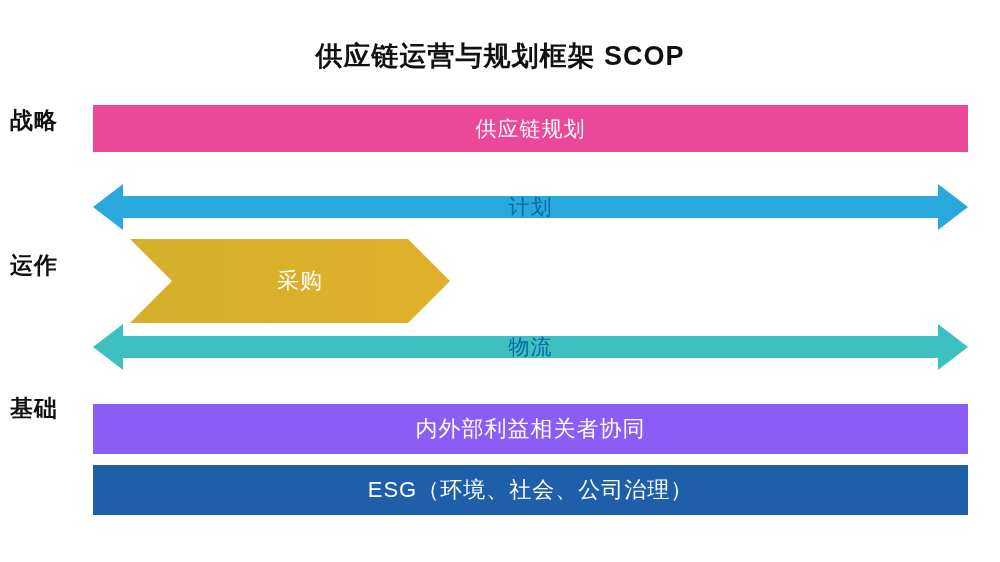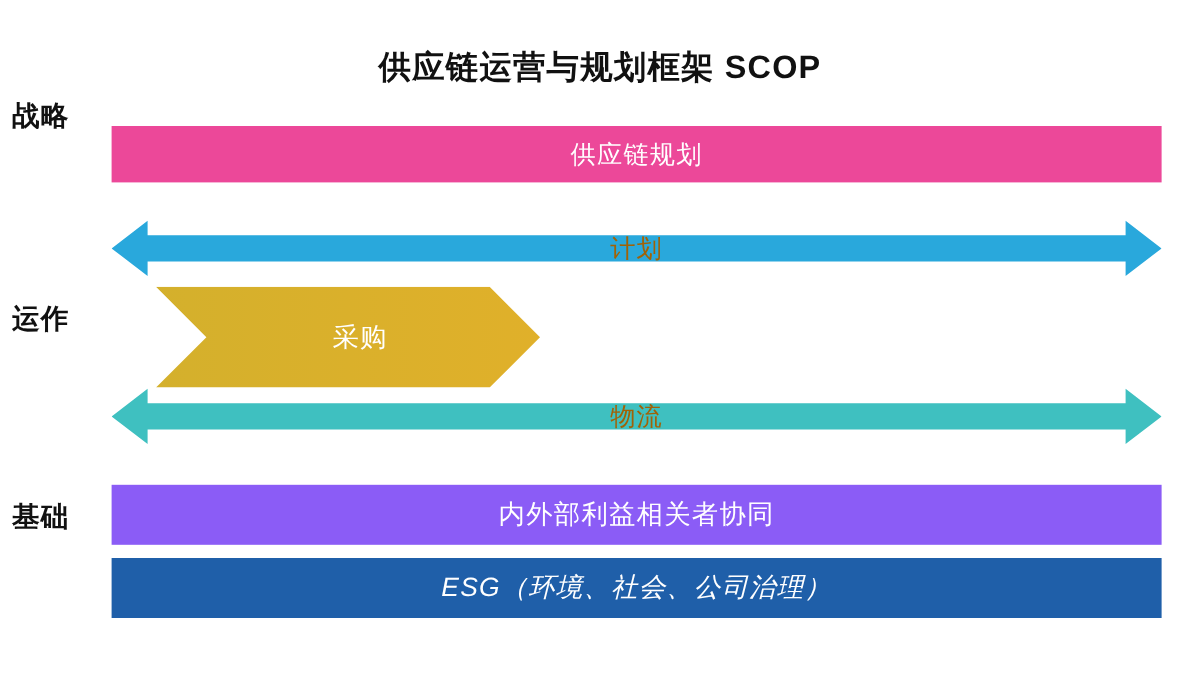--- a/index.html
+++ b/index.html
@@ -38,23 +38,23 @@
   .row-label {
     position: absolute;
     width: 56px;
     font-size: 23px;
     font-weight: bold;
     color: #111111;
     text-align: center;
     line-height: 1.12;
     letter-spacing: 1px;
   }
-  #label-strategy { left: 6px; top: 84px; }
+  #label-strategy { left: 6px; top: 108px; }
   #label-operations { left: 6px; top: 253px; }
-  #label-foundation { left: 6px; top: 418px; }
+  #label-foundation { left: 6px; top: 396px; }
 
   
   .bar {
     position: absolute;
     display: flex;
     align-items: center;
     justify-content: center;
     color: #ffffff;
     font-size: 21px;
     letter-spacing: 1px;
@@ -78,37 +78,36 @@
     font-size: 22px;
   }
 
   #bar-esg {
     left: 93px;
     top: 465px;
     width: 875px;
     height: 50px;
     background: #1f5fa9;
     font-size: 22px;
-    font-style: italic;
   }
 
   
   .darrow {
     position: absolute;
   }
   .darrow svg { display: block; }
   .darrow .dlabel {
     position: absolute;
     left: 0; top: 0;
     width: 100%;
     height: 100%;
     display: flex;
     align-items: center;
     justify-content: center;
-    color: #a16207;
+    color: #0369a1;
     font-size: 21px;
     letter-spacing: 1px;
     pointer-events: none;
   }
   #arrow-plan { left: 93px; top: 180px; width: 875px; height: 54px; }
   #arrow-logistics { left: 93px; top: 320px; width: 875px; height: 54px; }
 
   
   .chev {
     position: absolute;

